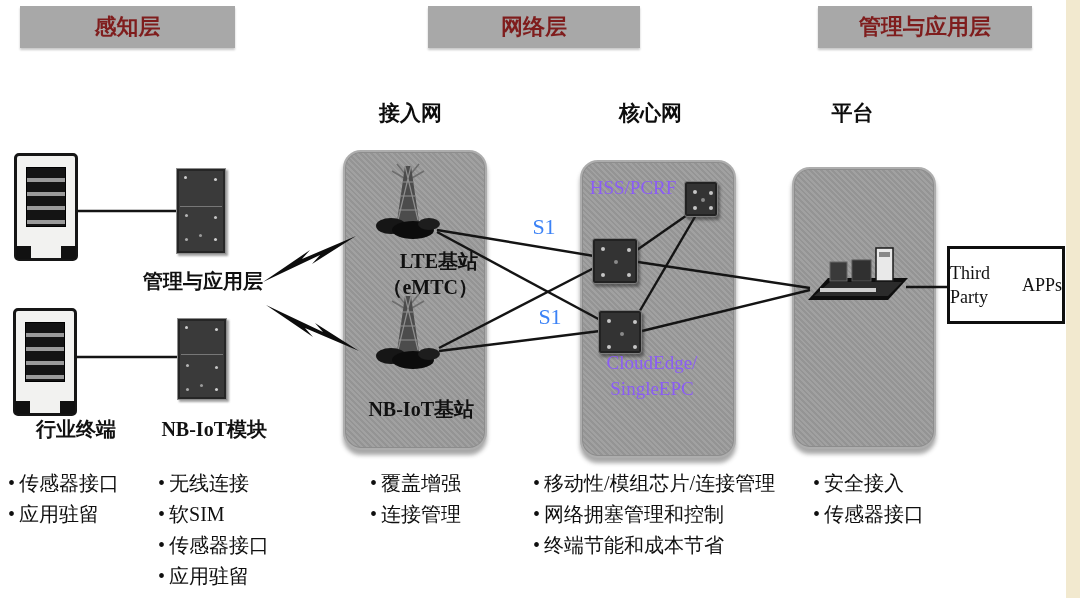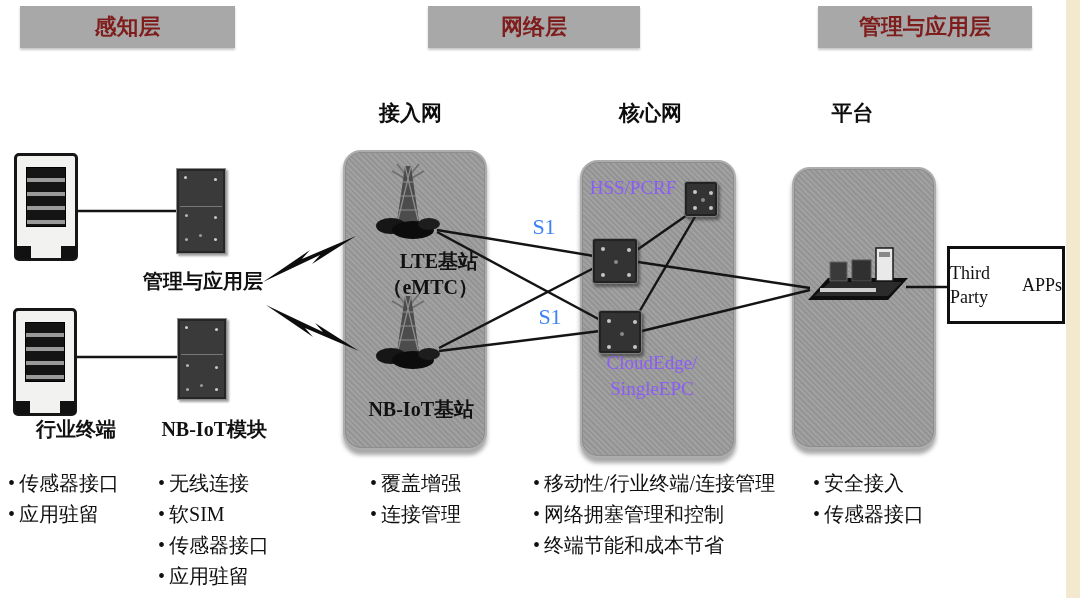--- a/index.html
+++ b/index.html
@@ -195,21 +195,21 @@
         <span>覆盖增强</span>
       </div>
       <div class="bullet-row">
         <span class="bullet-dot">•</span>
         <span>连接管理</span>
       </div>
     </div>
   <div class="features" style="left:533px;top:468px">
       <div class="bullet-row">
         <span class="bullet-dot">•</span>
-        <span>移动性/行业终端/连接管理</span>
+        <span>移动性/模组芯片/连接管理</span>
       </div>
       <div class="bullet-row">
         <span class="bullet-dot">•</span>
         <span>网络拥塞管理和控制</span>
       </div>
       <div class="bullet-row">
         <span class="bullet-dot">•</span>
         <span>终端节能和成本节省</span>
       </div>
     </div>

